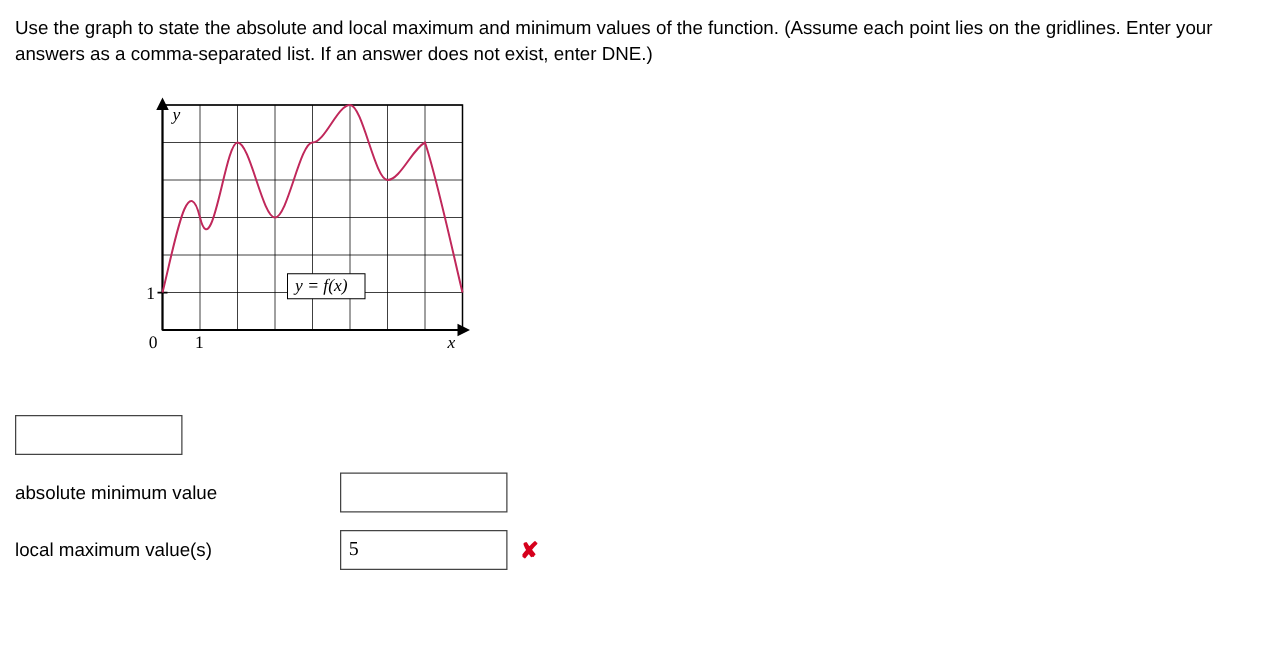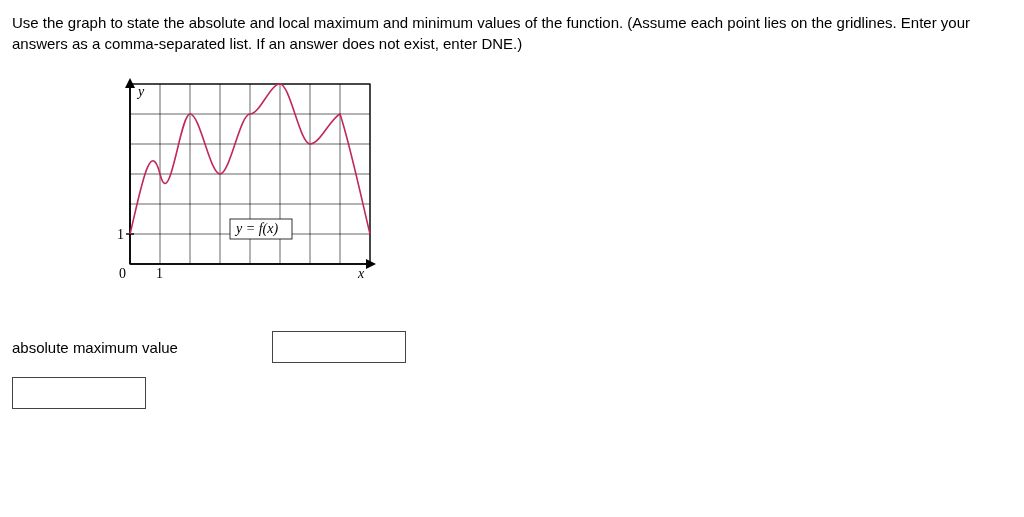--- a/index.html
+++ b/index.html
@@ -118,33 +118,42 @@
     <text x="268" y="204" font-family="Georgia, serif" font-style="italic" font-size="14">x</text>
     <text x="27" y="165" font-family="Georgia, serif" font-size="14">1</text>
     <text x="29" y="204" font-family="Georgia, serif" font-size="14">0</text>
     <text x="66" y="204" font-family="Georgia, serif" font-size="14">1</text>
   </svg>
 </div>
 
 <div class="answers">
 
   <div class="row">
-    <div class="lbl">absolute maximum value</div>
     <div class="field-cell">
       <input class="ans-input" type="text" value="" style="">
     </div>
     <div class="mark-cell">
       <span class="wrong"></span>
     </div>
   </div>
 
   <div class="row">
+    <div class="lbl">absolute minimum value</div>
     <div class="field-cell">
       <input class="ans-input" type="text" value="" style="">
     </div>
     <div class="mark-cell">
       <span class="wrong"></span>
     </div>
   </div>
 
+  <div class="row">
+    <div class="lbl">local maximum value(s)</div>
+    <div class="field-cell">
+      <input class="ans-input" type="text" value="5" style="">
+    </div>
+    <div class="mark-cell">
+      <span class="wrong">✘</span>
+    </div>
+  </div>
 
 
 </div>
 
 </body></html>

